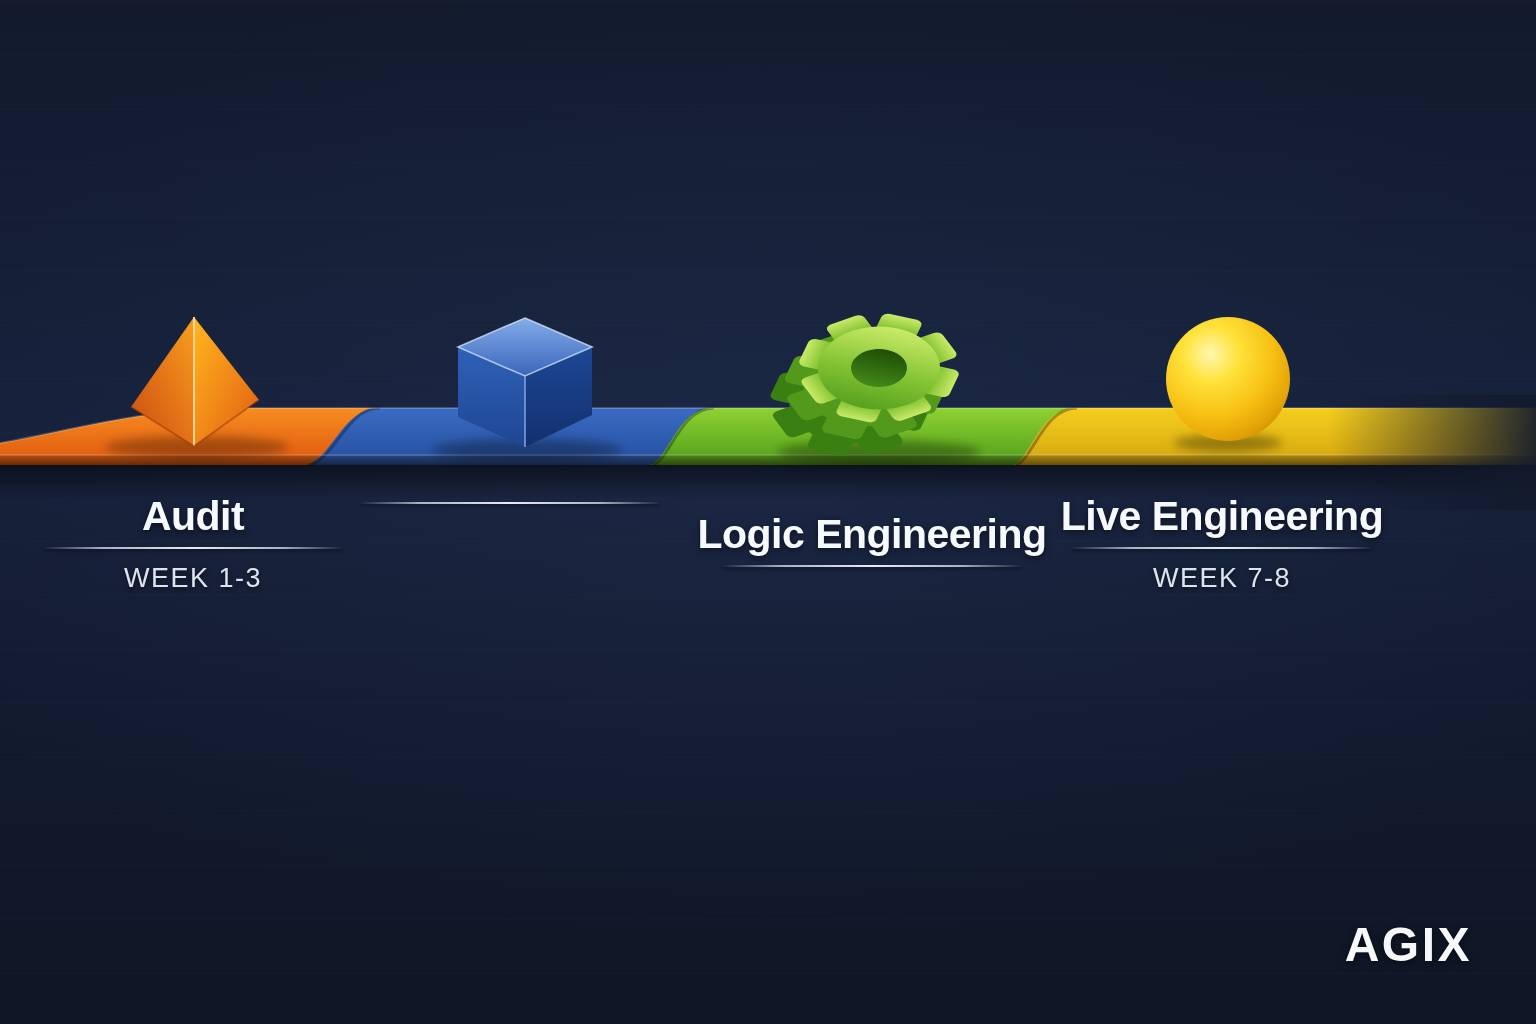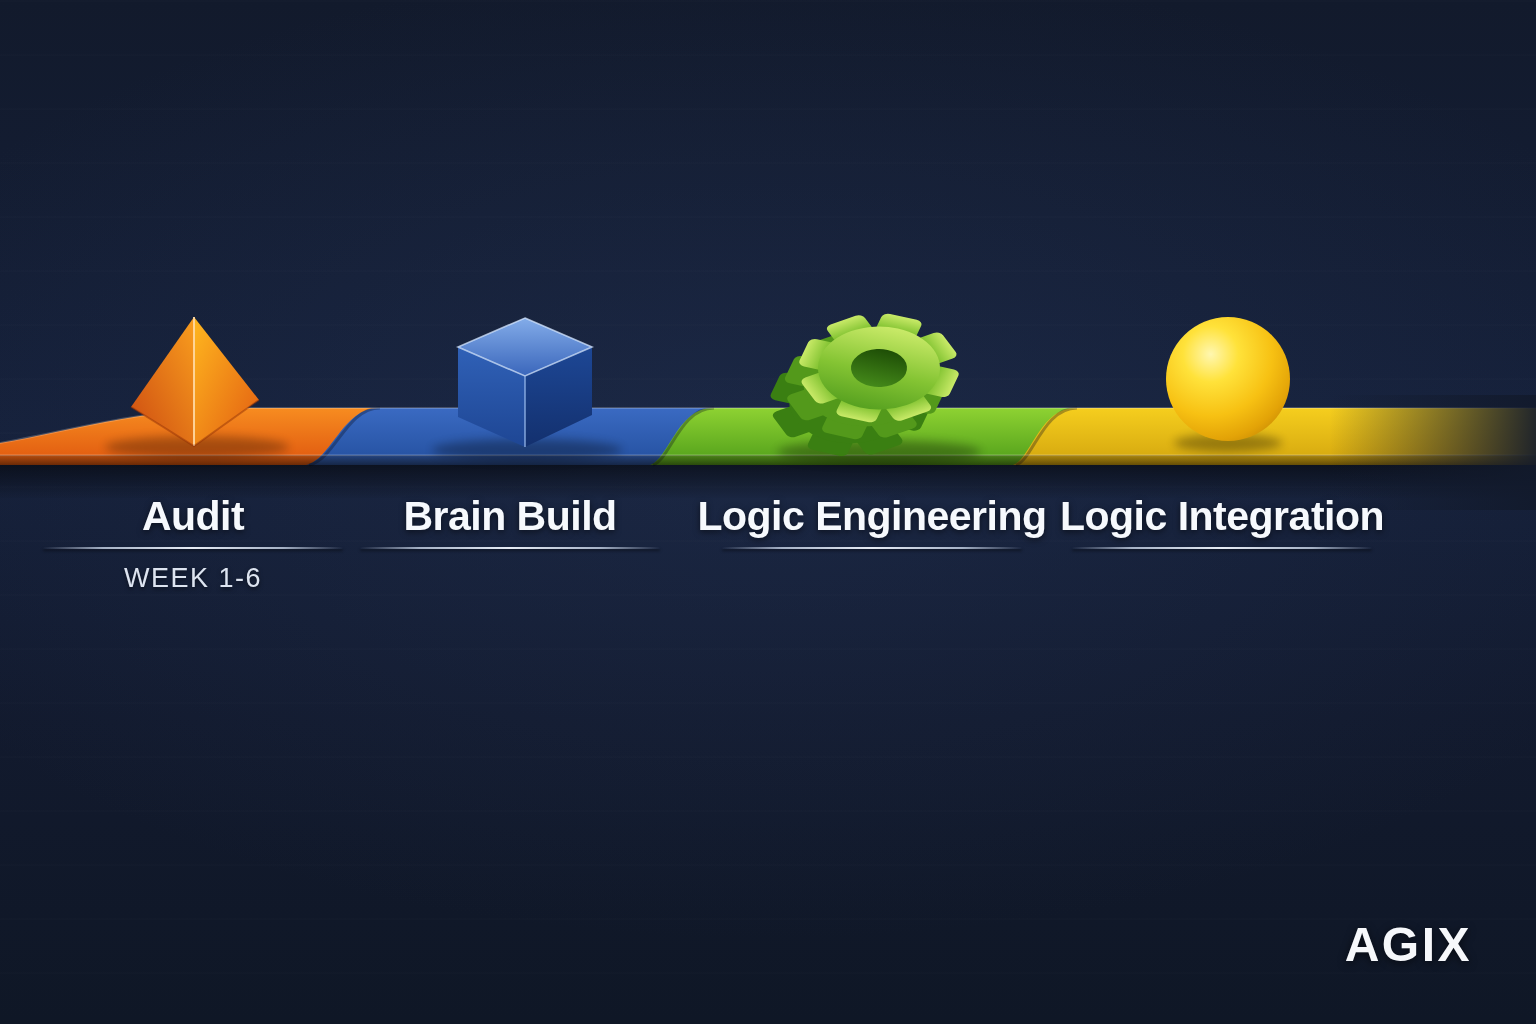--- a/index.html
+++ b/index.html
@@ -33,21 +33,21 @@
     background:linear-gradient(90deg,rgba(220,232,248,0) 0%,rgba(214,226,244,.75) 20%,
       rgba(242,247,255,.95) 50%,rgba(214,226,244,.75) 80%,rgba(220,232,248,0) 100%);
     box-shadow:0 2px 3px rgba(0,0,0,.45);
   }
   .phase .weeks{
     margin-top:14px;font-size:27px;font-weight:400;letter-spacing:1.5px;
     color:#dde4f0;text-shadow:0 2px 4px rgba(0,0,0,.5);white-space:nowrap;
   }
   .phase-1{left:13px;}
   .phase-2{left:330px;}
-  .phase-3{left:692px;}
+  .phase-3{left:692px;margin-top:18px;}
   .phase-4{left:1042px;}
   .brand-logo{
     position:absolute;right:64px;bottom:52px;
     font-size:48px;font-weight:700;letter-spacing:2.5px;color:#f6f8fb;
     text-shadow:0 2px 8px rgba(0,0,0,.6);
   }
 </style>
 </head>
 <body>
 
@@ -203,28 +203,28 @@
     <ellipse cx="1228" cy="443" rx="54" ry="9" fill="#000" opacity=".32" filter="url(#soft)"></ellipse>
     <circle cx="1228" cy="379" r="62" fill="url(#sphG)"></circle>
   </g>
 
   <rect x="1330" y="395" width="206" height="115" fill="url(#fadeR)"></rect>
 </svg>
 
 <div class="phase phase-1">
   <h2 class="title">Audit</h2>
   <div class="divider"></div>
-  <div class="weeks">WEEK 1-6</div>
+  <div class="weeks">WEEK 1-3</div>
 </div>
 <div class="phase phase-2">
-  <h2 class="title">Brain Build</h2>
   <div class="divider"></div>
 </div>
 <div class="phase phase-3">
   <h2 class="title">Logic Engineering</h2>
   <div class="divider"></div>
 </div>
 <div class="phase phase-4">
-  <h2 class="title">Logic Integration</h2>
-  <div class="divider"></div>
+  <h2 class="title">Live Engineering</h2>
+  <div class="divider"></div>
+  <div class="weeks">WEEK 7-8</div>
 </div>
 
 <div class="brand-logo">AGIX</div>
 
 </body></html>

